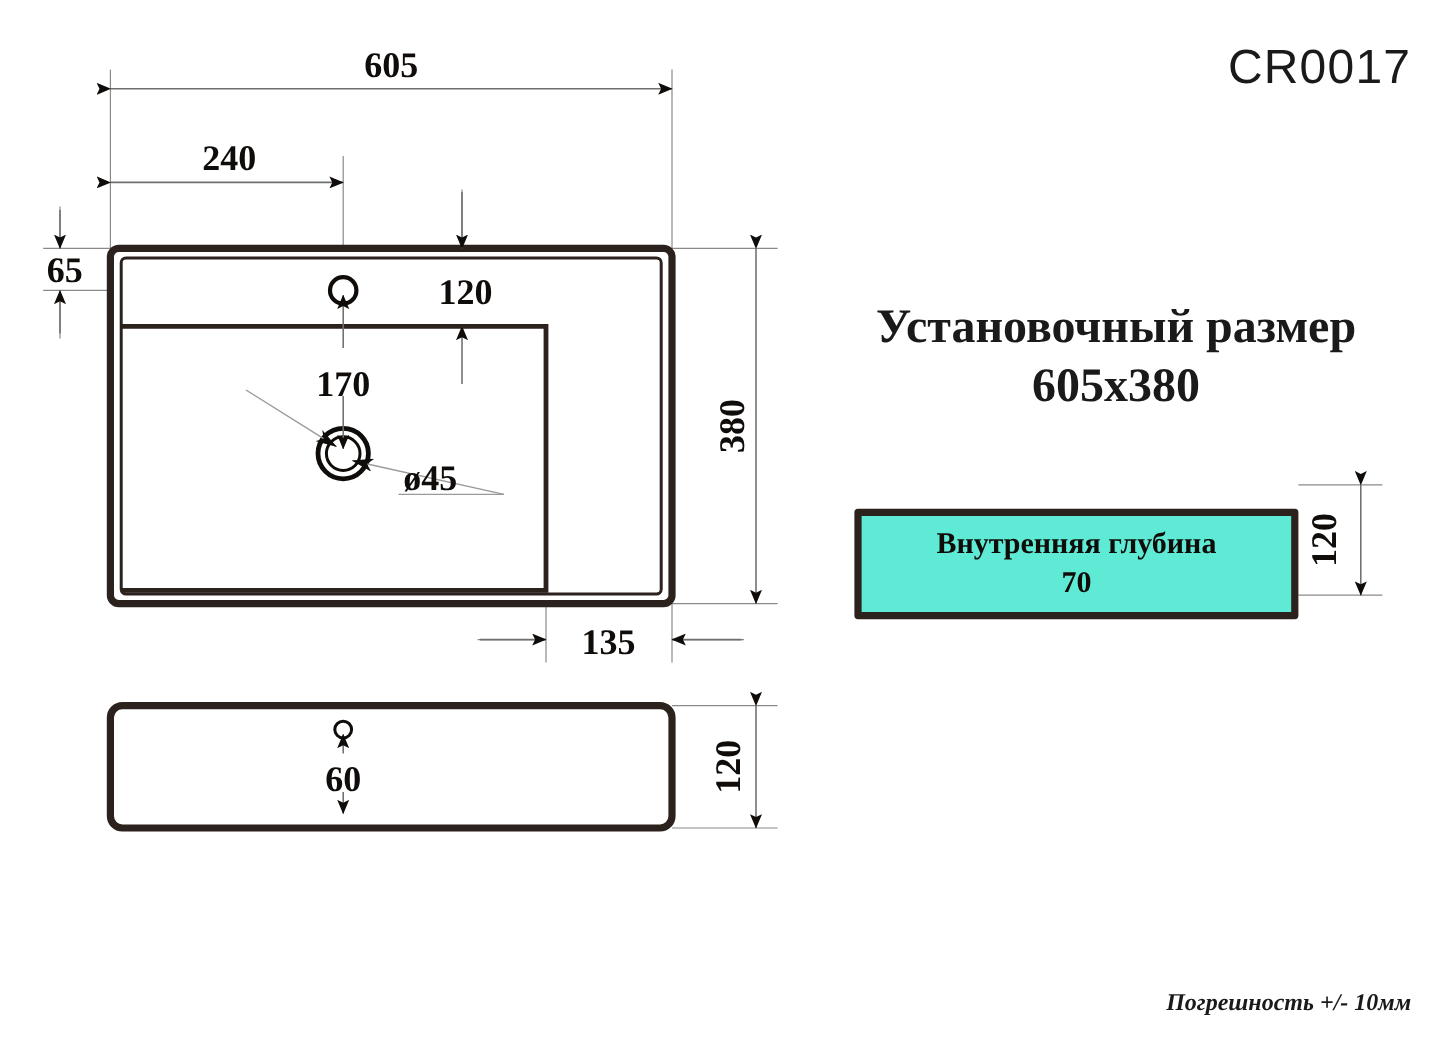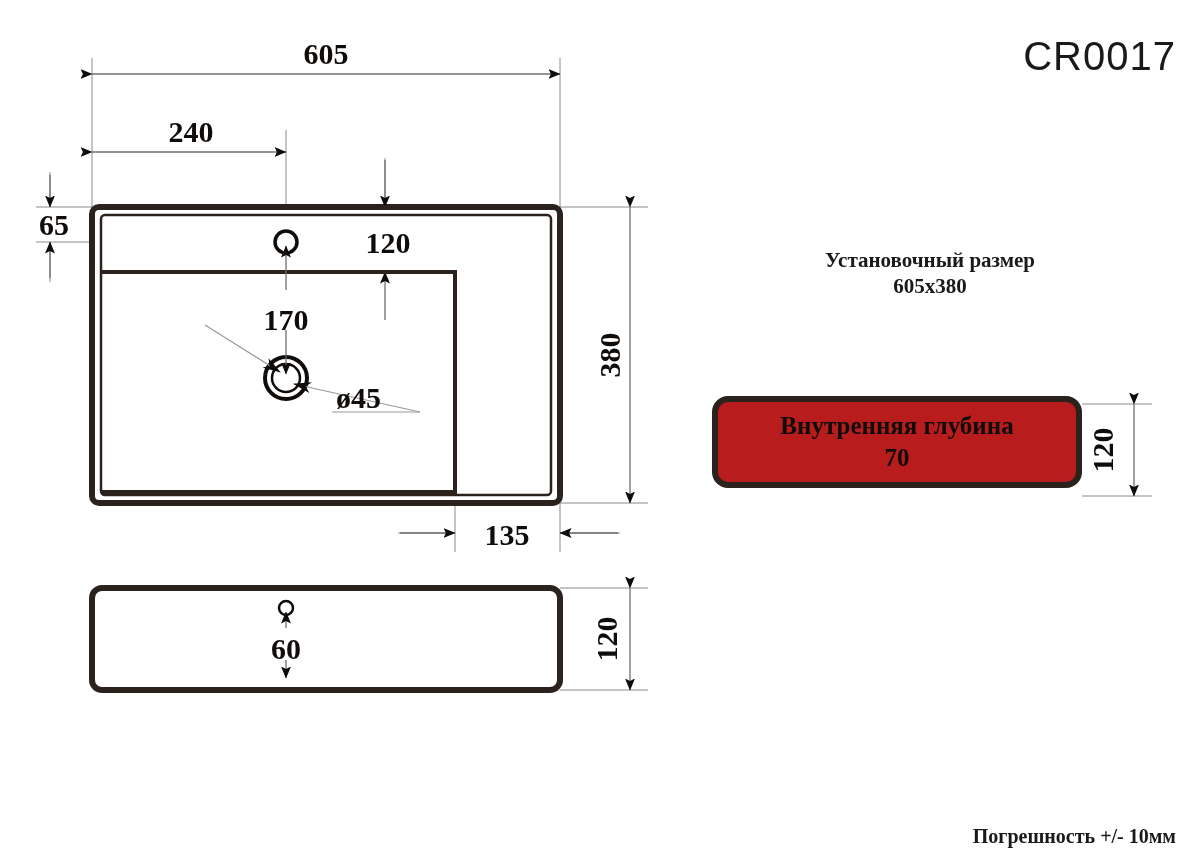--- a/index.html
+++ b/index.html
@@ -22,49 +22,50 @@
     color:#1a1a1a;
     white-space:nowrap;
     margin-top:16px;
   }
   .note-block{
     position:absolute;
     left:700px; top:248px;
     width:460px;
     text-align:center;
     font-weight:bold;
-    font-size:21px;
+    font-size:40px;
     line-height:1.22;
     color:#1a1a1a;
   }
   .note-block .l2{display:block;text-align:center;}
   .depth-box{
     position:absolute;
-    left:712px; top:396px;
+    left:712px; top:424px;
     width:370px; height:92px;
     border:6px solid #2b211d;
-    border-radius:16px;
-    background:#b91c1c;
+    border-radius:3px;
+    background:#5eead4;
     box-sizing:border-box;
     display:flex;
     flex-direction:column;
     align-items:center;
     justify-content:center;
     font-weight:bold;
     font-size:25px;
     line-height:1.28;
     color:#100c0a;
   }
   .tolerance{
     position:absolute;
     right:24px; bottom:20px;
     font-weight:bold;
     font-size:20px;
     white-space:nowrap;
     color:#1a1a1a;
+    font-style:italic;
   }
   .dim-text{
     font-family:"Liberation Serif", serif;
     font-weight:bold;
     fill:#100c0a;
   }
 </style>
 </head>
 <body>
 

